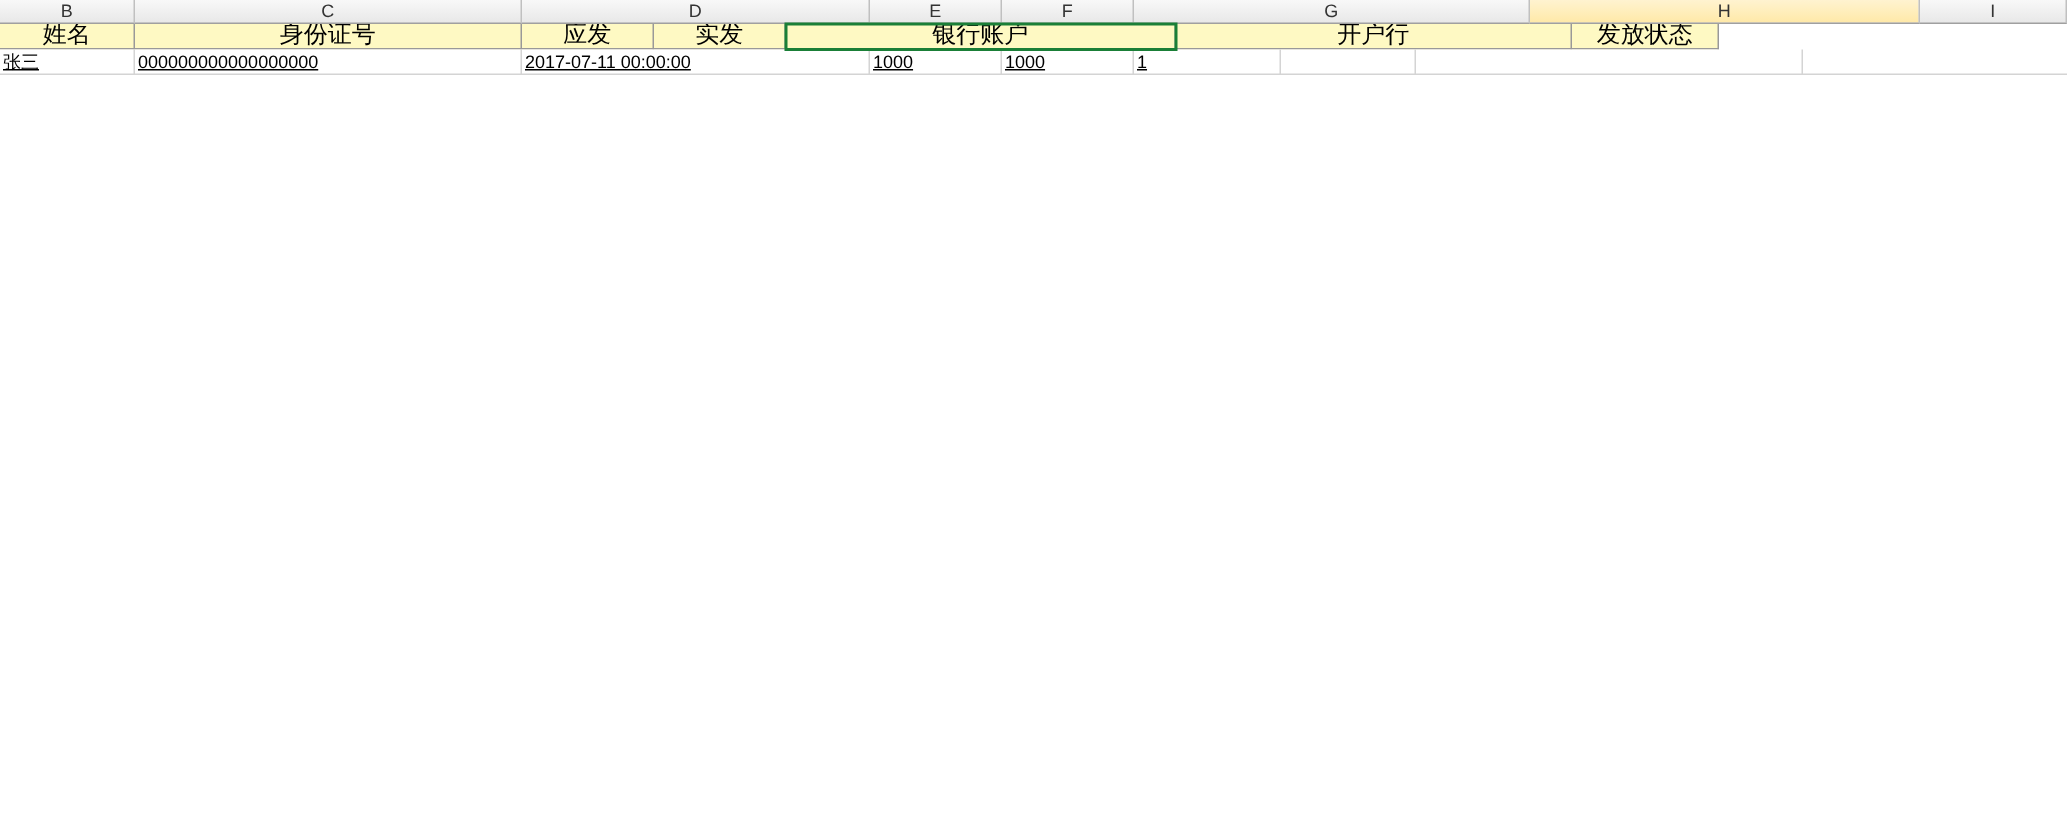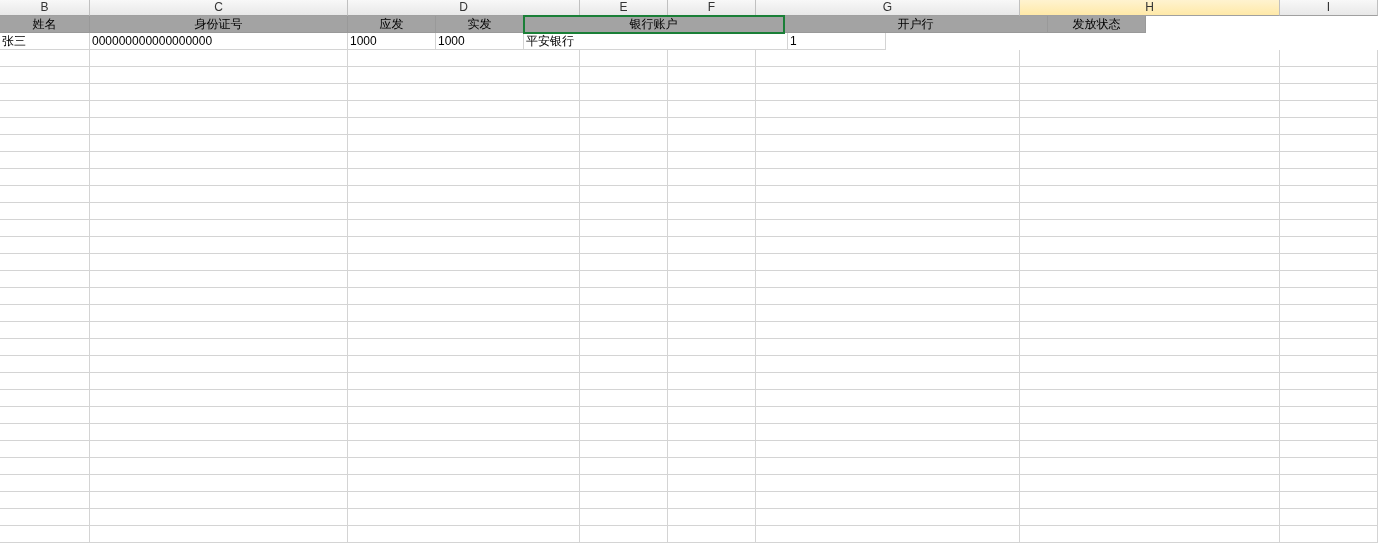--- a/index.html
+++ b/index.html
@@ -35,39 +35,40 @@
       user-select: none;
     }
     .col-header-cell.selected {
       background: linear-gradient(to bottom, #fff3d0, #ffe9a8);
     }
     .header-row {
       display: flex;
       height: 17px;
     }
     .header-cell {
-      background: #a3a3a3;
+      background: #fef9c3;
       border-right: 1px solid #999;
       border-bottom: 1px solid #999;
       text-align: center;
-      font-size: 12px;
+      font-size: 16px;
       color: #000;
       line-height: 16px;
       white-space: nowrap;
       overflow: hidden;
     }
     .header-cell.selected-col {
       outline: 2px solid #1a7f37;
       outline-offset: -1px;
       position: relative;
       z-index: 1;
     }
     .data-area {
       display: flex;
-      flex-direction: column;
+      flex-direction: row;
+      text-decoration: underline;
     }
     .data-row {
       display: flex;
       height: 17px;
     }
     .data-cell {
       border-right: 1px solid #d4d4d4;
       border-bottom: 1px solid #d4d4d4;
       font-size: 12px;
       color: #000;
@@ -107,23 +108,23 @@
       <div class="header-cell c-E">应发</div>
       <div class="header-cell c-F">实发</div>
       <div class="header-cell c-H selected-col">银行账户</div>
       <div class="header-cell c-G">开户行</div>
       <div class="header-cell c-I">发放状态</div>
     </div>
   <div class="data-area" id="data-area">
       <div class="data-row">
         <div class="data-cell c-B">张三</div>
         <div class="data-cell c-C">000000000000000000</div>
+        <div class="data-cell c-D">2017-07-11 00:00:00</div>
         <div class="data-cell c-E">1000</div>
         <div class="data-cell c-F">1000</div>
-        <div class="data-cell c-G">平安银行</div>
         <div class="data-cell c-I">1</div>
       </div>
       <div class="data-row">
         <div class="data-cell c-B"></div>
         <div class="data-cell c-C"></div>
         <div class="data-cell c-D"></div>
         <div class="data-cell c-E"></div>
         <div class="data-cell c-F"></div>
         <div class="data-cell c-G"></div>
         <div class="data-cell c-H"></div>

